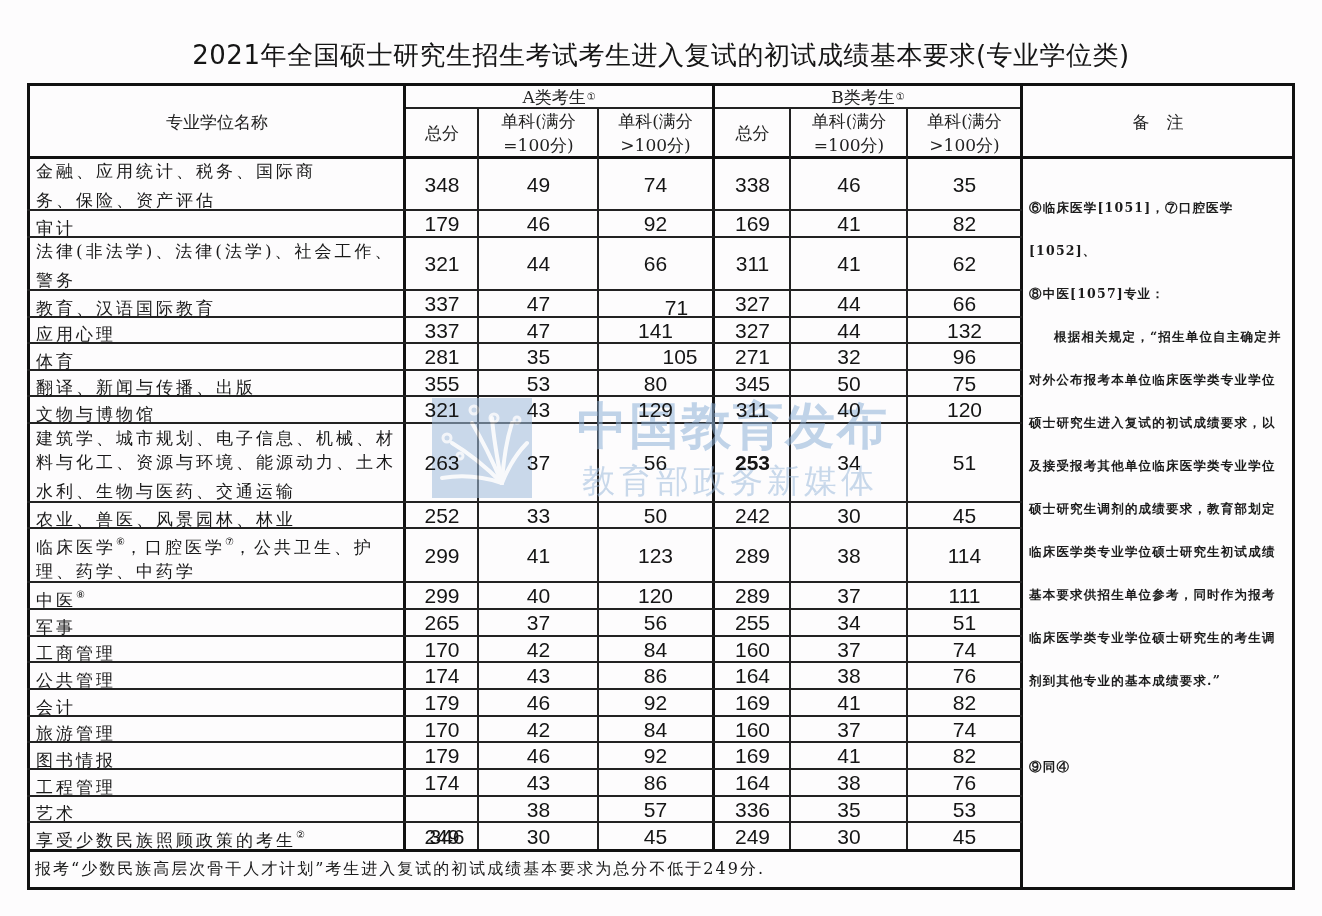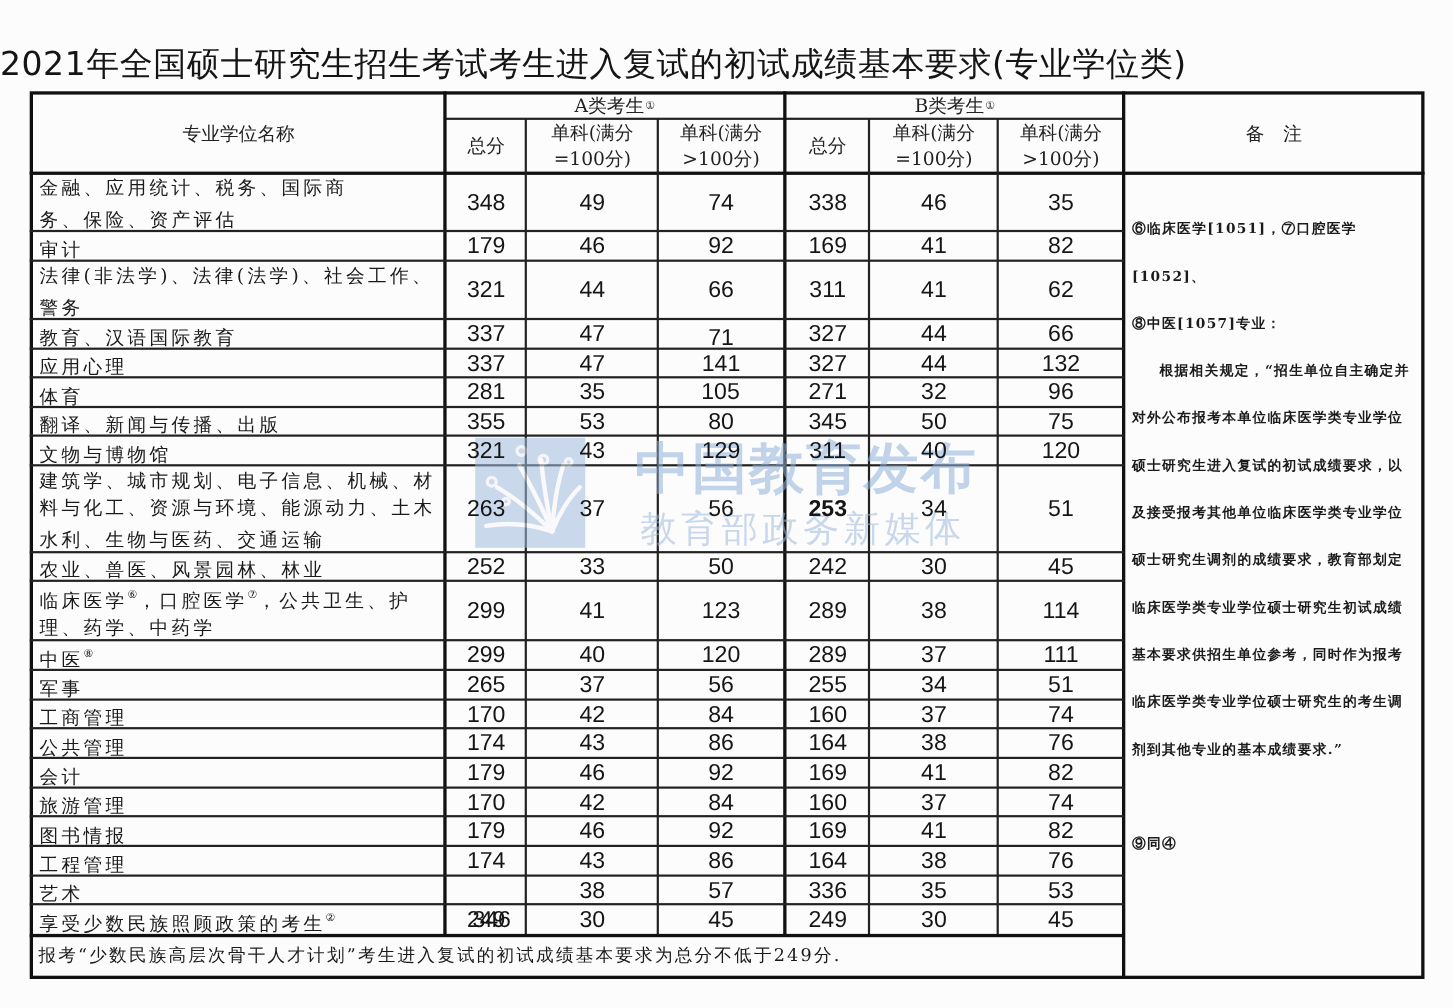--- a/index.html
+++ b/index.html
@@ -1,23 +1,23 @@
 <!DOCTYPE html>
 <html><head>
 <meta charset="utf-8">
 <style>
   html, body { margin: 0; padding: 0; }
   body {
     width: 1322px; height: 916px; background: #fdfcfd; position: relative; overflow: hidden;
     font-family: "DejaVu Serif", "Liberation Serif", serif; color: #111;
   }
   .title {
-    position: absolute; left: 0; top: 38px; width: 1322px; text-align: left;
+    position: absolute; left: 0; top: 38px; width: 1322px; text-align: center;
     font-family: "DejaVu Sans", "Liberation Sans", sans-serif;
-    font-size: 30px; letter-spacing: 0.5px; color: #151515;
+    font-size: 26px; letter-spacing: 0.5px; color: #151515;
   }
   .frame {
     position: absolute; left: 27px; top: 83px; width: 1268px; height: 807px;
     border: 3px solid #111; box-sizing: border-box;
   }
   
   .cell { position: absolute; box-sizing: border-box; display: flex; align-items: center; justify-content: center; text-align: center; }
   .hline { position: absolute; background: #222; }
   .vline { position: absolute; background: #222; }
   .thick { background: #111; }
@@ -185,39 +185,39 @@
     <div class="cell num" style="left: 479px; top: 238px; width: 119px; height: 52px;">44</div>
     <div class="cell num" style="left: 599px; top: 238px; width: 113px; height: 52px;">66</div>
     <div class="cell num" style="left: 715px; top: 238px; width: 75px; height: 52px;">311</div>
     <div class="cell num" style="left: 791px; top: 238px; width: 116px; height: 52px;">41</div>
     <div class="cell num" style="left: 908px; top: 238px; width: 113px; height: 52px;">62</div>
     <div class="name" style="left: 30px; top: 291px; width: 310px; height: 26px;">
       <span><span>教育、汉语国际教育</span><sup></sup></span>
     </div>
     <div class="cell num" style="left: 406px; top: 291px; width: 72px; height: 26px;">337</div>
     <div class="cell num" style="left: 479px; top: 291px; width: 119px; height: 26px;">47</div>
-    <div class="cell num" style="left: 599px; top: 291px; width: 113px; height: 34px;">71</div>
+    <div class="cell num" style="left: 620px; top: 291px; width: 113px; height: 34px;">71</div>
     <div class="cell num" style="left: 715px; top: 291px; width: 75px; height: 26px;">327</div>
     <div class="cell num" style="left: 791px; top: 291px; width: 116px; height: 26px;">44</div>
     <div class="cell num" style="left: 908px; top: 291px; width: 113px; height: 26px;">66</div>
     <div class="name" style="left: 30px; top: 318px; width: 373px; height: 25px;">
       <span><span>应用心理</span><sup></sup></span>
     </div>
     <div class="cell num" style="left: 406px; top: 318px; width: 72px; height: 25px;">337</div>
     <div class="cell num" style="left: 479px; top: 318px; width: 119px; height: 25px;">47</div>
     <div class="cell num" style="left: 599px; top: 318px; width: 113px; height: 25px;">141</div>
     <div class="cell num" style="left: 715px; top: 318px; width: 75px; height: 25px;">327</div>
     <div class="cell num" style="left: 791px; top: 318px; width: 116px; height: 25px;">44</div>
     <div class="cell num" style="left: 908px; top: 318px; width: 113px; height: 25px;">132</div>
     <div class="name" style="left: 30px; top: 344px; width: 373px; height: 26px;">
       <span><span>体育</span><sup></sup></span>
     </div>
     <div class="cell num" style="left: 406px; top: 344px; width: 72px; height: 26px;">281</div>
     <div class="cell num" style="left: 479px; top: 344px; width: 119px; height: 26px;">35</div>
-    <div class="cell num" style="left: 599px; top: 344px; width: 112px; height: 26px;">105</div>
+    <div class="cell num" style="left: 624px; top: 344px; width: 112px; height: 26px;">105</div>
     <div class="cell num" style="left: 715px; top: 344px; width: 75px; height: 26px;">271</div>
     <div class="cell num" style="left: 791px; top: 344px; width: 116px; height: 26px;">32</div>
     <div class="cell num" style="left: 908px; top: 344px; width: 113px; height: 26px;">96</div>
     <div class="name" style="left: 30px; top: 371px; width: 373px; height: 25px;">
       <span><span>翻译、新闻与传播、出版</span><sup></sup></span>
     </div>
     <div class="cell num" style="left: 406px; top: 371px; width: 72px; height: 25px;">355</div>
     <div class="cell num" style="left: 479px; top: 371px; width: 119px; height: 25px;">53</div>
     <div class="cell num" style="left: 599px; top: 371px; width: 113px; height: 25px;">80</div>
     <div class="cell num" style="left: 715px; top: 371px; width: 75px; height: 25px;">345</div>

